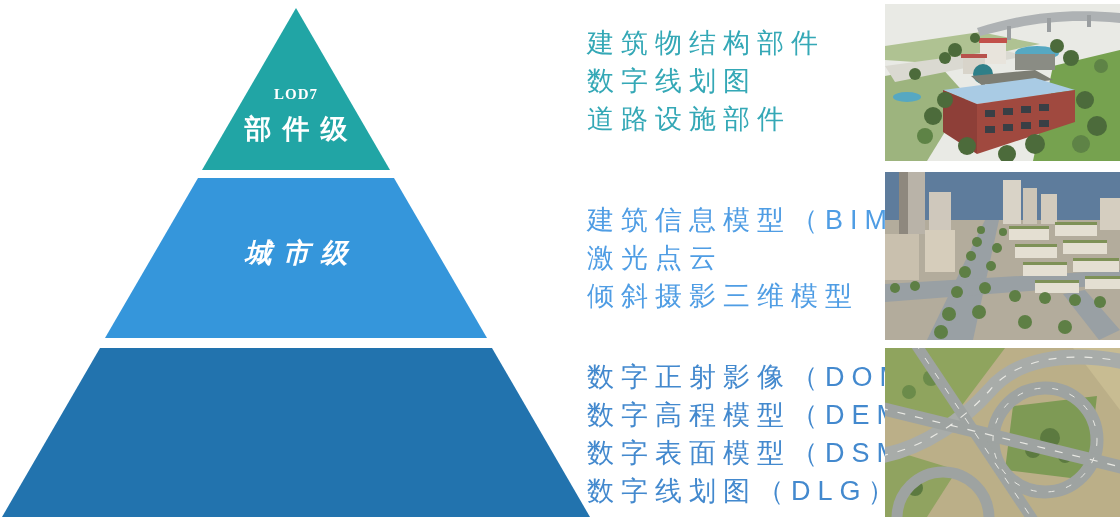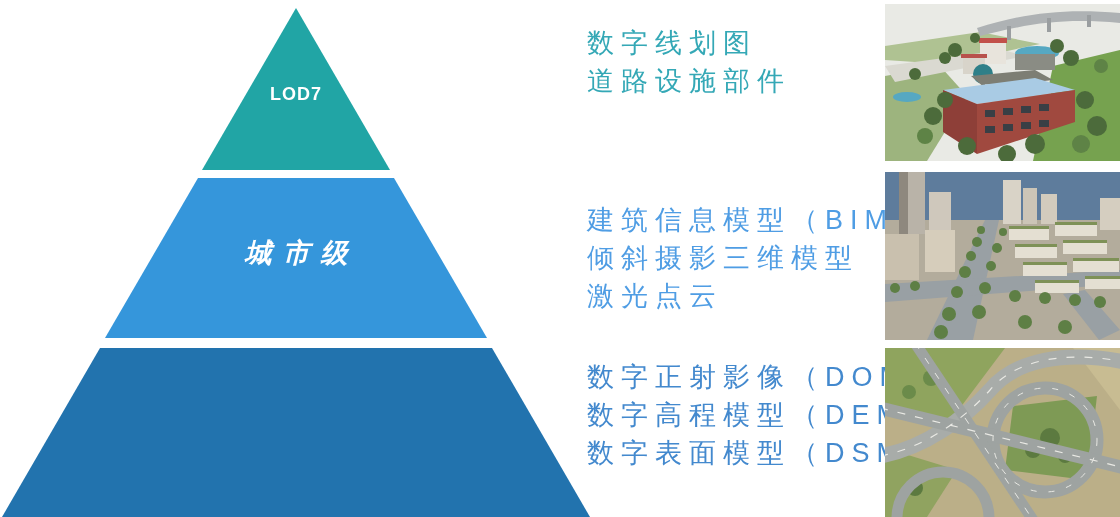--- a/index.html
+++ b/index.html
@@ -3,22 +3,22 @@
 <meta charset="utf-8">
 <style>
   html,body{margin:0;padding:0;background:#fff;}
   .stage{
     position:relative;width:1120px;height:517px;background:#ffffff;
     font-family:"Liberation Sans",sans-serif;overflow:hidden;
   }
   .pyramid-svg{position:absolute;left:0;top:0;}
   .pyr-label{position:absolute;left:96px;width:400px;text-align:center;color:#fff;}
   .pyr-code{
-    font-family:Liberation Sans, sans-serif;
-    font-weight:bold;font-size:18px;line-height:24px;letter-spacing:1px;
+    font-family:Liberation Serif, serif;
+    font-weight:bold;font-size:15px;line-height:24px;letter-spacing:1px;
   }
   .pyr-name{
     font-weight:bold;font-size:27px;line-height:30px;letter-spacing:11px;
     text-indent:11px;margin-top:8px;
   }
   .lvl1{top:82px;} .lvl2{top:238px;} .lvl3{top:400px;}
   .lvl2 .pyr-name{margin-top:0;font-style:italic;}
   .desc{
     position:absolute;left:587px;width:330px;white-space:nowrap;
     font-size:27px;line-height:38px;letter-spacing:7px;
@@ -38,42 +38,45 @@
 <div class="stage">
 
   <svg class="pyramid-svg" width="600" height="517" viewBox="0 0 600 517">
     <polygon points="296,8 202,170 390,170" fill="#21A5A5"></polygon>
     <polygon points="198,178 394,178 487,338 105,338" fill="#3596DB"></polygon>
     <polygon points="100,348 492,348 590,517 2,517" fill="#2273AE"></polygon>
   </svg>
 
   <div class="pyr-label lvl1">
     <div class="pyr-code">LOD7</div>
+    <div class="pyr-name">部件级</div>
   </div>
 
   <div class="pyr-label lvl2">
     <div class="pyr-name">城市级</div>
   </div>
 
 
   <div class="desc desc-top">
+    <div>建筑物结构部件</div>
     <div>数字线划图</div>
     <div>道路设施部件</div>
   </div>
 
   <div class="desc desc-mid">
     <div>建筑信息模型（BIM）</div>
+    <div>激光点云</div>
     <div>倾斜摄影三维模型</div>
-    <div>激光点云</div>
   </div>
 
   <div class="desc desc-bot">
     <div>数字正射影像（DOM）</div>
     <div>数字高程模型（DEM）</div>
     <div>数字表面模型（DSM）</div>
+    <div>数字线划图（DLG）</div>
   </div>
 
   <div class="fig fig1">
     <svg width="235" height="157" viewBox="0 0 235 157">
       <rect width="235" height="157" fill="#E9EAE5"></rect>
       <g>
         <polygon points="0,42 95,28 155,40 60,60 0,56" fill="#AFC292"></polygon>
         <polygon points="168,62 235,46 235,157 148,157" fill="#76A24F"></polygon>
         <polygon points="0,72 55,62 82,92 42,157 0,157" fill="#9DB47E"></polygon>
         <polygon points="0,62 118,46 140,52 10,78" fill="#DAD9D1"></polygon>

